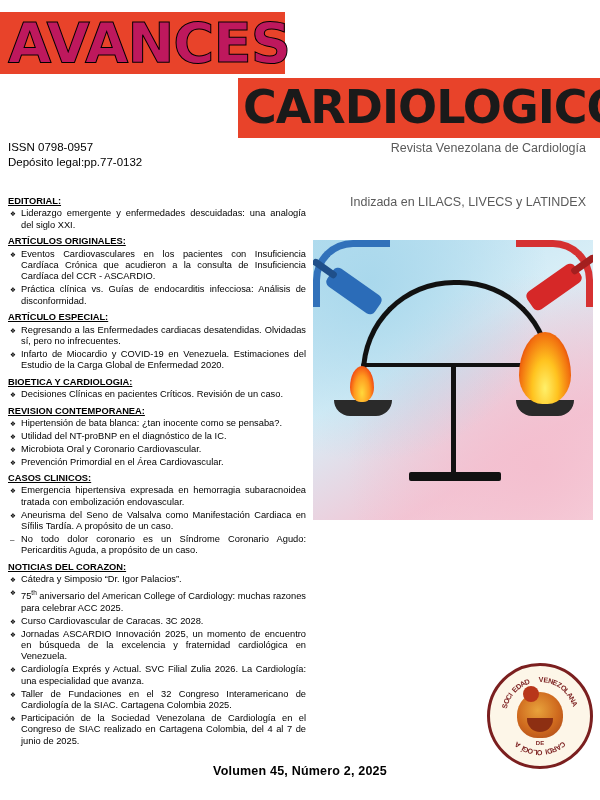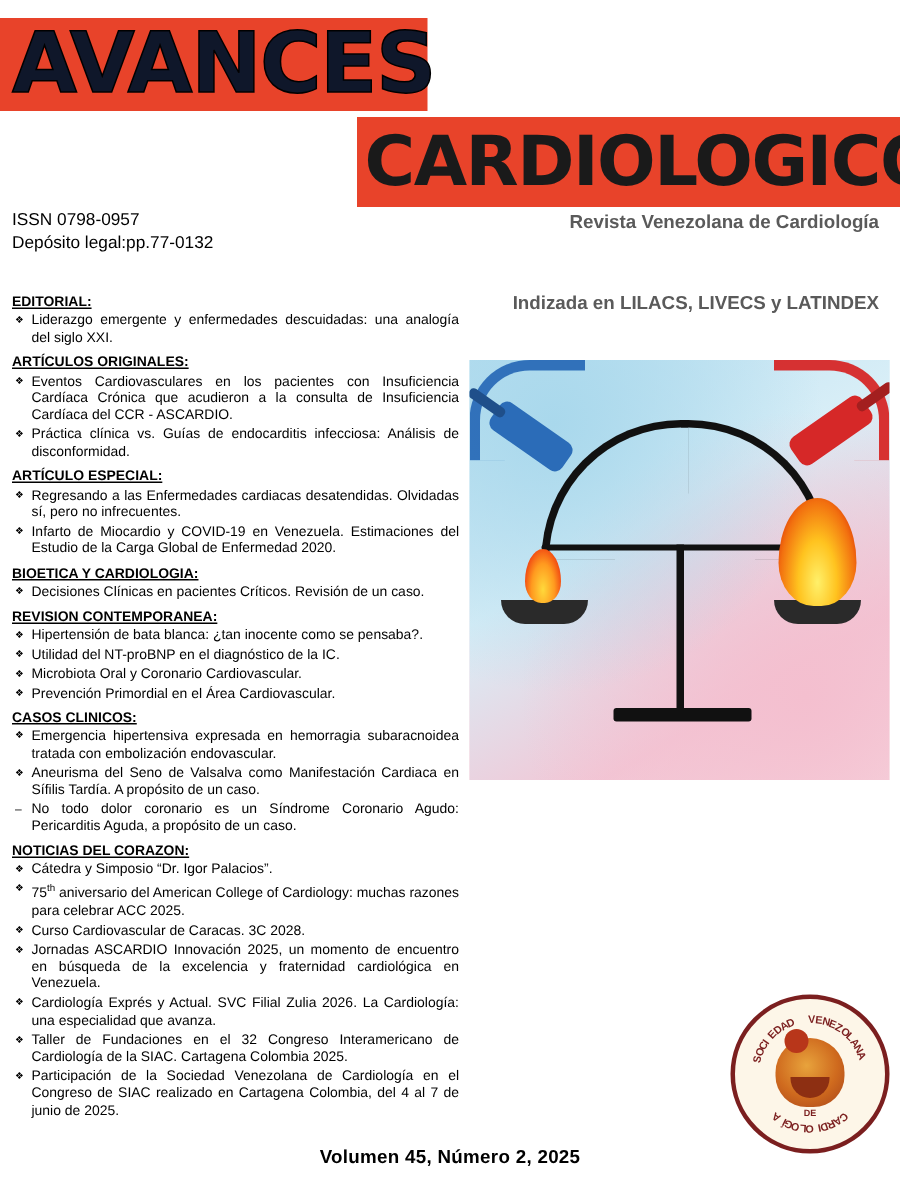--- a/index.html
+++ b/index.html
@@ -20,42 +20,42 @@
   }
   .red-bar-2{
     position:absolute;left:238px;top:78px;width:362px;height:60px;background:#e8432a;
   }
   .title-a{
     position:absolute;left:8px;top:8px;width:300px;height:70px;
     font-family:"DejaVu Sans", sans-serif;
     font-weight:bold;
     font-size:56px;
     letter-spacing:-1px;
-    color:#0f172a;
+    color:#be185d;
     -webkit-text-stroke:1px #000;
     line-height:70px;
     white-space:nowrap;
   }
   .title-b{
     position:absolute;left:243px;top:74px;width:360px;height:66px;
     font-family:"DejaVu Sans", sans-serif;
     font-weight:bold;
     font-size:46px;
     letter-spacing:-1px;
     color:#1a1a1a;
     line-height:66px;
     white-space:nowrap;
   }
   .issn{
     position:absolute;left:8px;top:140px;
     font-size:11.5px;line-height:15px;color:#000;
   }
   .subtitle{
     position:absolute;right:14px;top:140px;text-align:right;
-    font-size:12.5px;font-weight:bold;color:#5a5a5a;line-height:17px;
+    font-size:12.5px;font-weight:normal;color:#5a5a5a;line-height:17px;
     font-family:"Liberation Sans", sans-serif;
   }
   .subtitle .l2{font-size:12.5px;margin-top:37px;}
 
   
   .contents{
     position:absolute;left:8px;top:196px;width:298px;
     font-size:9.3px;line-height:11.4px;
   }
   .sec-head{

